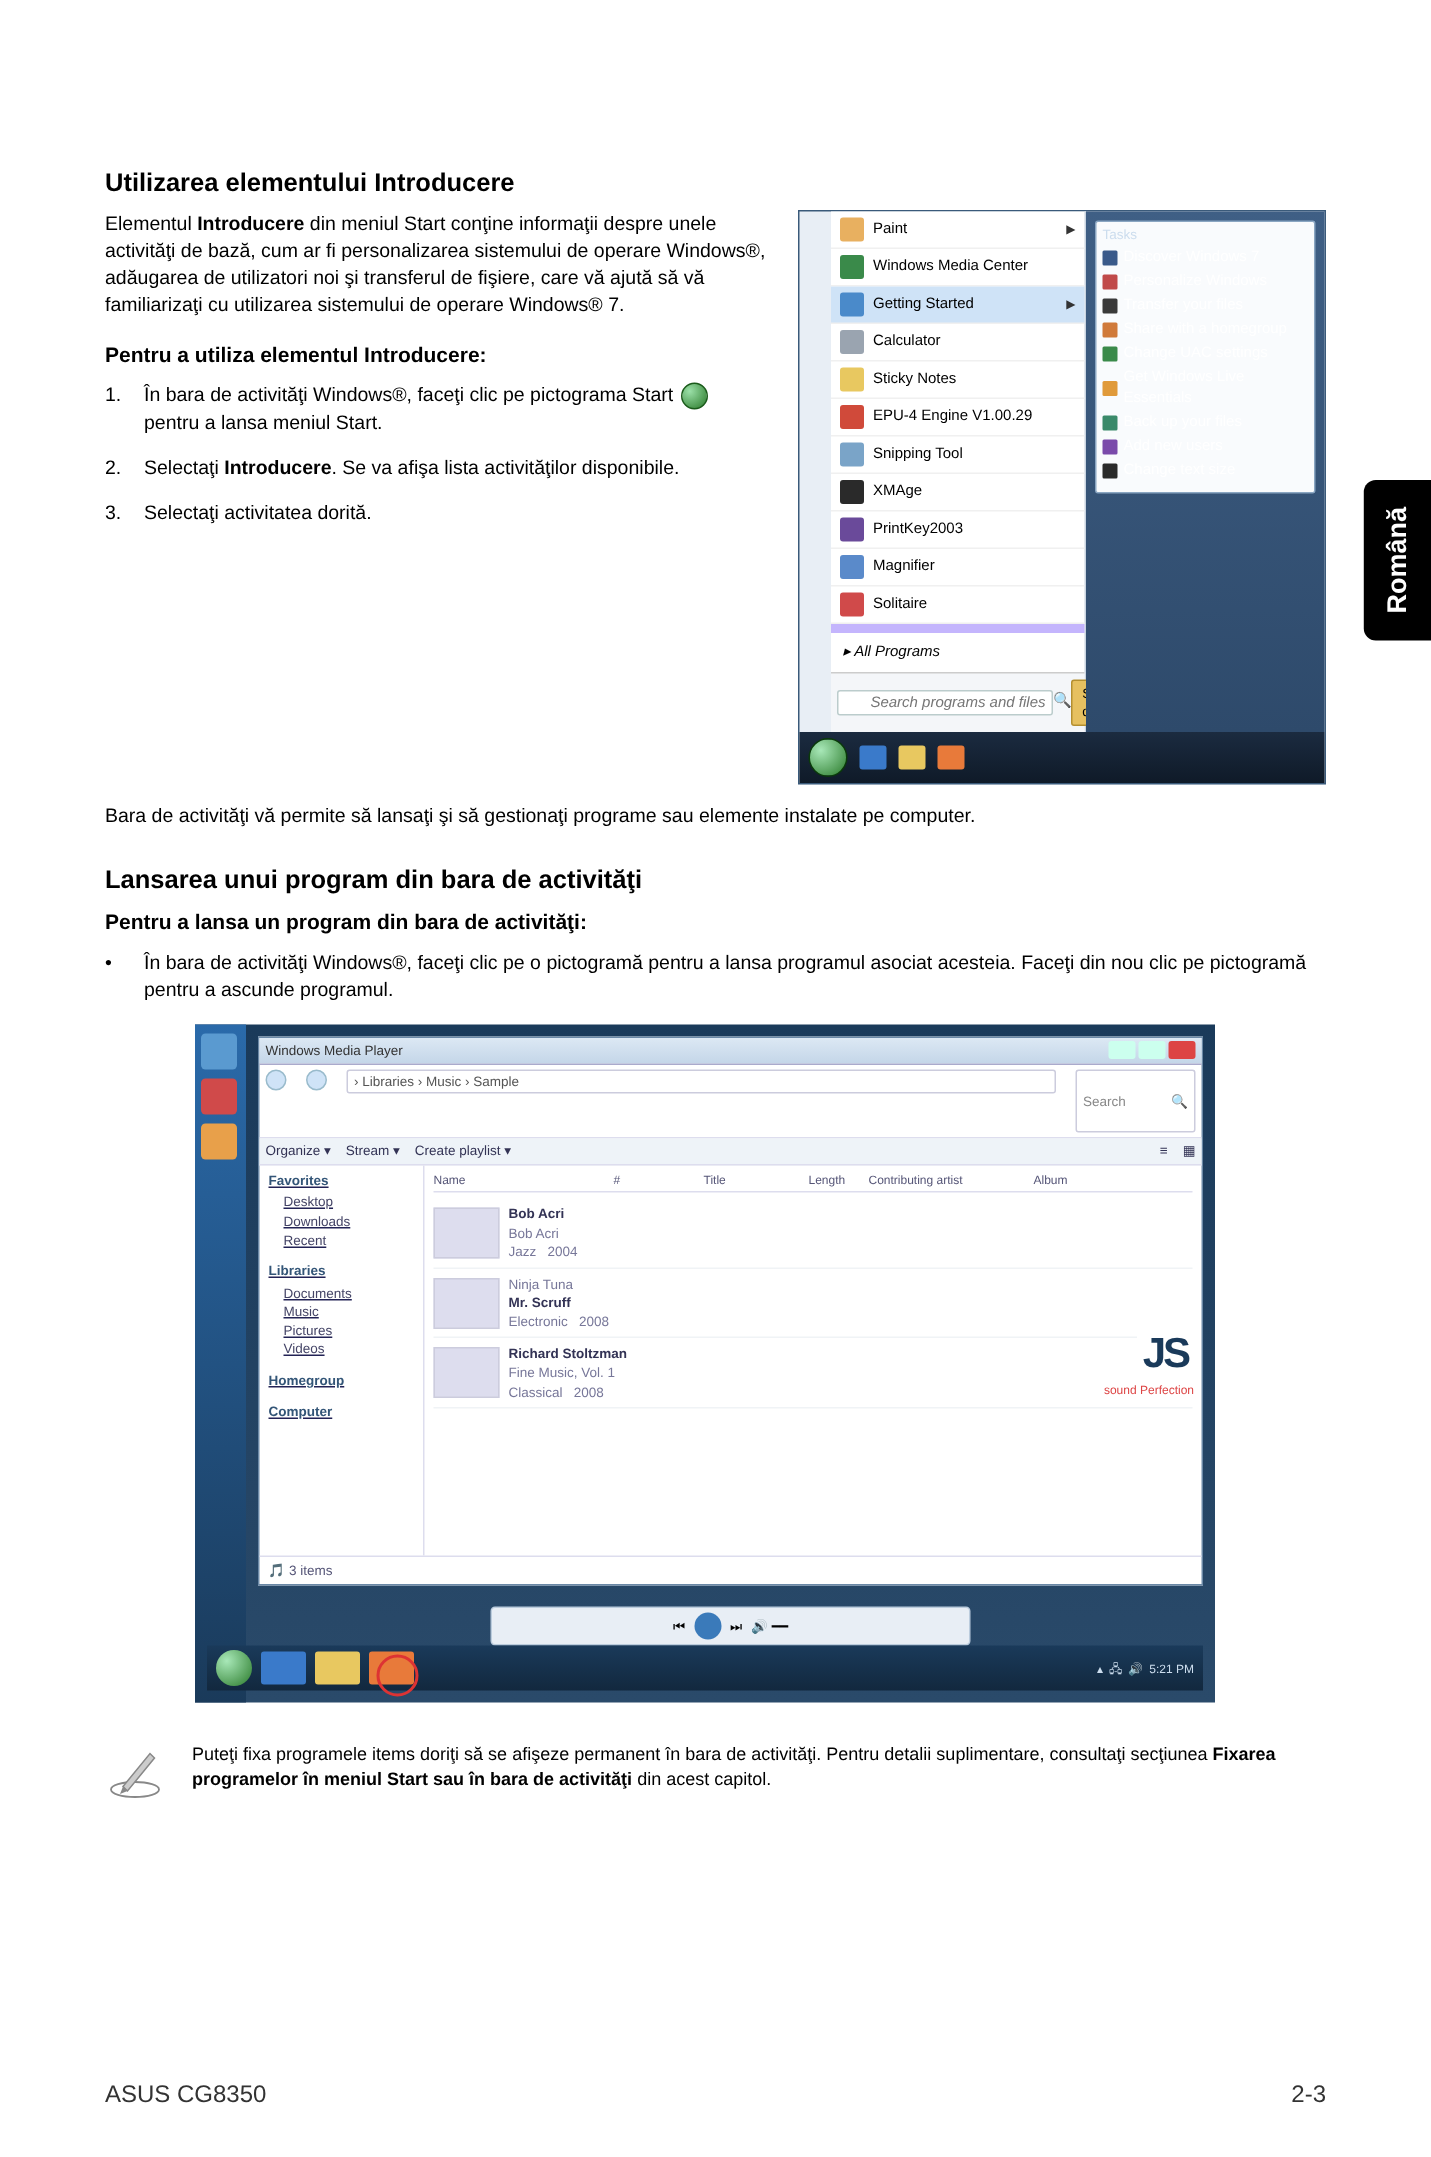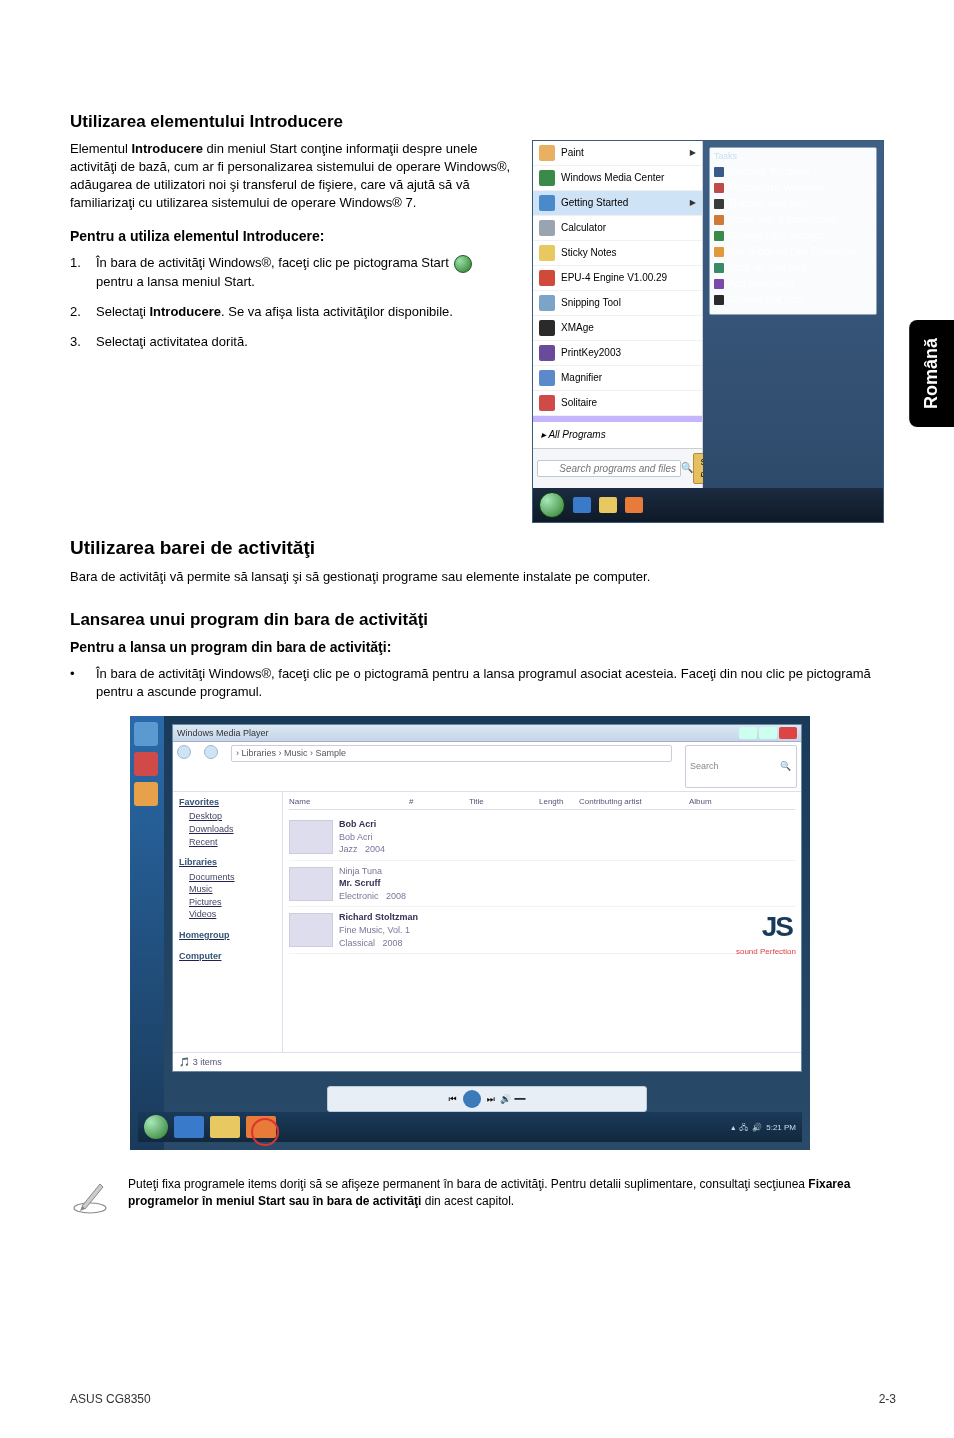--- a/index.html
+++ b/index.html
@@ -60,21 +60,21 @@
     margin: 0 2px;
   }
   
   .startmenu {
     width: 352px;
     border: 1px solid #3a5a7a;
     background: #e8eef5;
     font-size: 10px;
     flex-shrink: 0;
   }
-  .sm-body { display: flex; }
+  .sm-body { display: flex; margin-left: 21px; }
   .sm-left {
     width: 170px;
     background: #fff;
     border-right: 1px solid #c9d4e0;
   }
   .sm-right {
     flex: 1;
     background: linear-gradient(#3f5f85, #2e4a6b);
     color: #fff;
     padding: 6px;
@@ -167,21 +167,21 @@
   .fw-addr {
     display: flex; align-items: flex-start; gap: 13px;
     padding: 3px 4px; border-bottom: 1px solid #dde;
   }
   .fw-addr .nav { width: 14px; height: 14px; border-radius: 50%; background: #cfe3f7; border: 1px solid #9bc; }
   .fw-addr .path {
     flex: 1; border: 1px solid #ccd; border-radius: 2px;
     padding: 1px 4px; font-size: 9px; color: #555;
   }
   .fw-addr .srch {
-    width: 112px; border: 1px solid #ccd; border-radius: 2px;
+    width: 80px; border: 1px solid #ccd; border-radius: 2px;
     padding: 14px 4px; font-size: 9px; color: #888;
     display: flex; justify-content: space-between; align-items: center;
   }
   .fw-toolbar {
     background: #eef3f8; padding: 2px 4px;
     border-bottom: 1px solid #dde;
     font-size: 9px; color: #335;
     display: flex; gap: 10px;
   }
   .fw-body { display: flex; height: 260px; }
@@ -246,23 +246,23 @@
   .note-icon {
     width: 40px; height: 40px; flex-shrink: 0;
     color: #888;
   }
   .note-text { flex: 1; font-size: 12px; }
   ul.bullets { list-style: none; padding-left: 0; }
   ul.bullets li { display: flex; margin-bottom: 8px; }
   ul.bullets li .dot { width: 26px; flex-shrink: 0; }
   .footer {
     position: absolute;
-    bottom: 30px; left: 70px; right: 58px;
+    bottom: 30px; left: 70px; right: 70px;
     display: flex; justify-content: space-between;
-    font-size: 12px; color: #333;
+    font-size: 16px; color: #333;
   }
 </style>
 </head>
 <body>
 
 <div class="side-tab">Română</div>
 
 <div class="page">
 
   <h2 class="section-title">Utilizarea elementului Introducere</h2>
@@ -399,21 +399,20 @@
       </div>
       <div class="orb-row">
         <div class="orb"></div>
         <div class="tb-ico" style="background:#3a7aca"></div>
         <div class="tb-ico" style="background:#e8c860"></div>
         <div class="tb-ico" style="background:#e87a3a"></div>
       </div>
     </div>
   </div>
 
-  <h2 class="section-title-big">Utilizarea barei de activităţi</h2>
   <p style="margin-bottom:22px;">Bara de activităţi vă permite să lansaţi şi să gestionaţi programe sau elemente instalate pe computer.</p>
 
   <h2 class="section-title">Lansarea unui program din bara de activităţi</h2>
   <h3 class="sub">Pentru a lansa un program din bara de activităţi:</h3>
   <ul class="bullets">
     <li>
       <span class="dot">•</span>
       <span>În bara de activităţi Windows®, faceţi clic pe o pictogramă pentru a lansa programul asociat acesteia. Faceţi din nou clic pe pictogramă pentru a ascunde programul.</span>
     </li>
   </ul>
@@ -436,20 +435,27 @@
             </span>
           </div>
           <div class="fw-addr">
             <span class="nav"></span>
             <span class="nav"></span>
             <span class="path">› Libraries › Music › Sample</span>
             <span class="srch">
               <span>Search</span>
               <span>🔍</span>
             </span>
+          </div>
+          <div class="fw-toolbar">
+            <span>Organize ▾</span>
+            <span>Stream ▾</span>
+            <span>Create playlist ▾</span>
+            <span style="margin-left:auto">≡</span>
+            <span>▦</span>
           </div>
           <div class="fw-body">
             <div class="fw-nav">
               <div class="grp">
                 <div class="hd">Favorites</div>
                 <div class="it">Desktop</div>
                 <div class="it">Downloads</div>
                 <div class="it">Recent</div>
               </div>
               <div class="grp">

